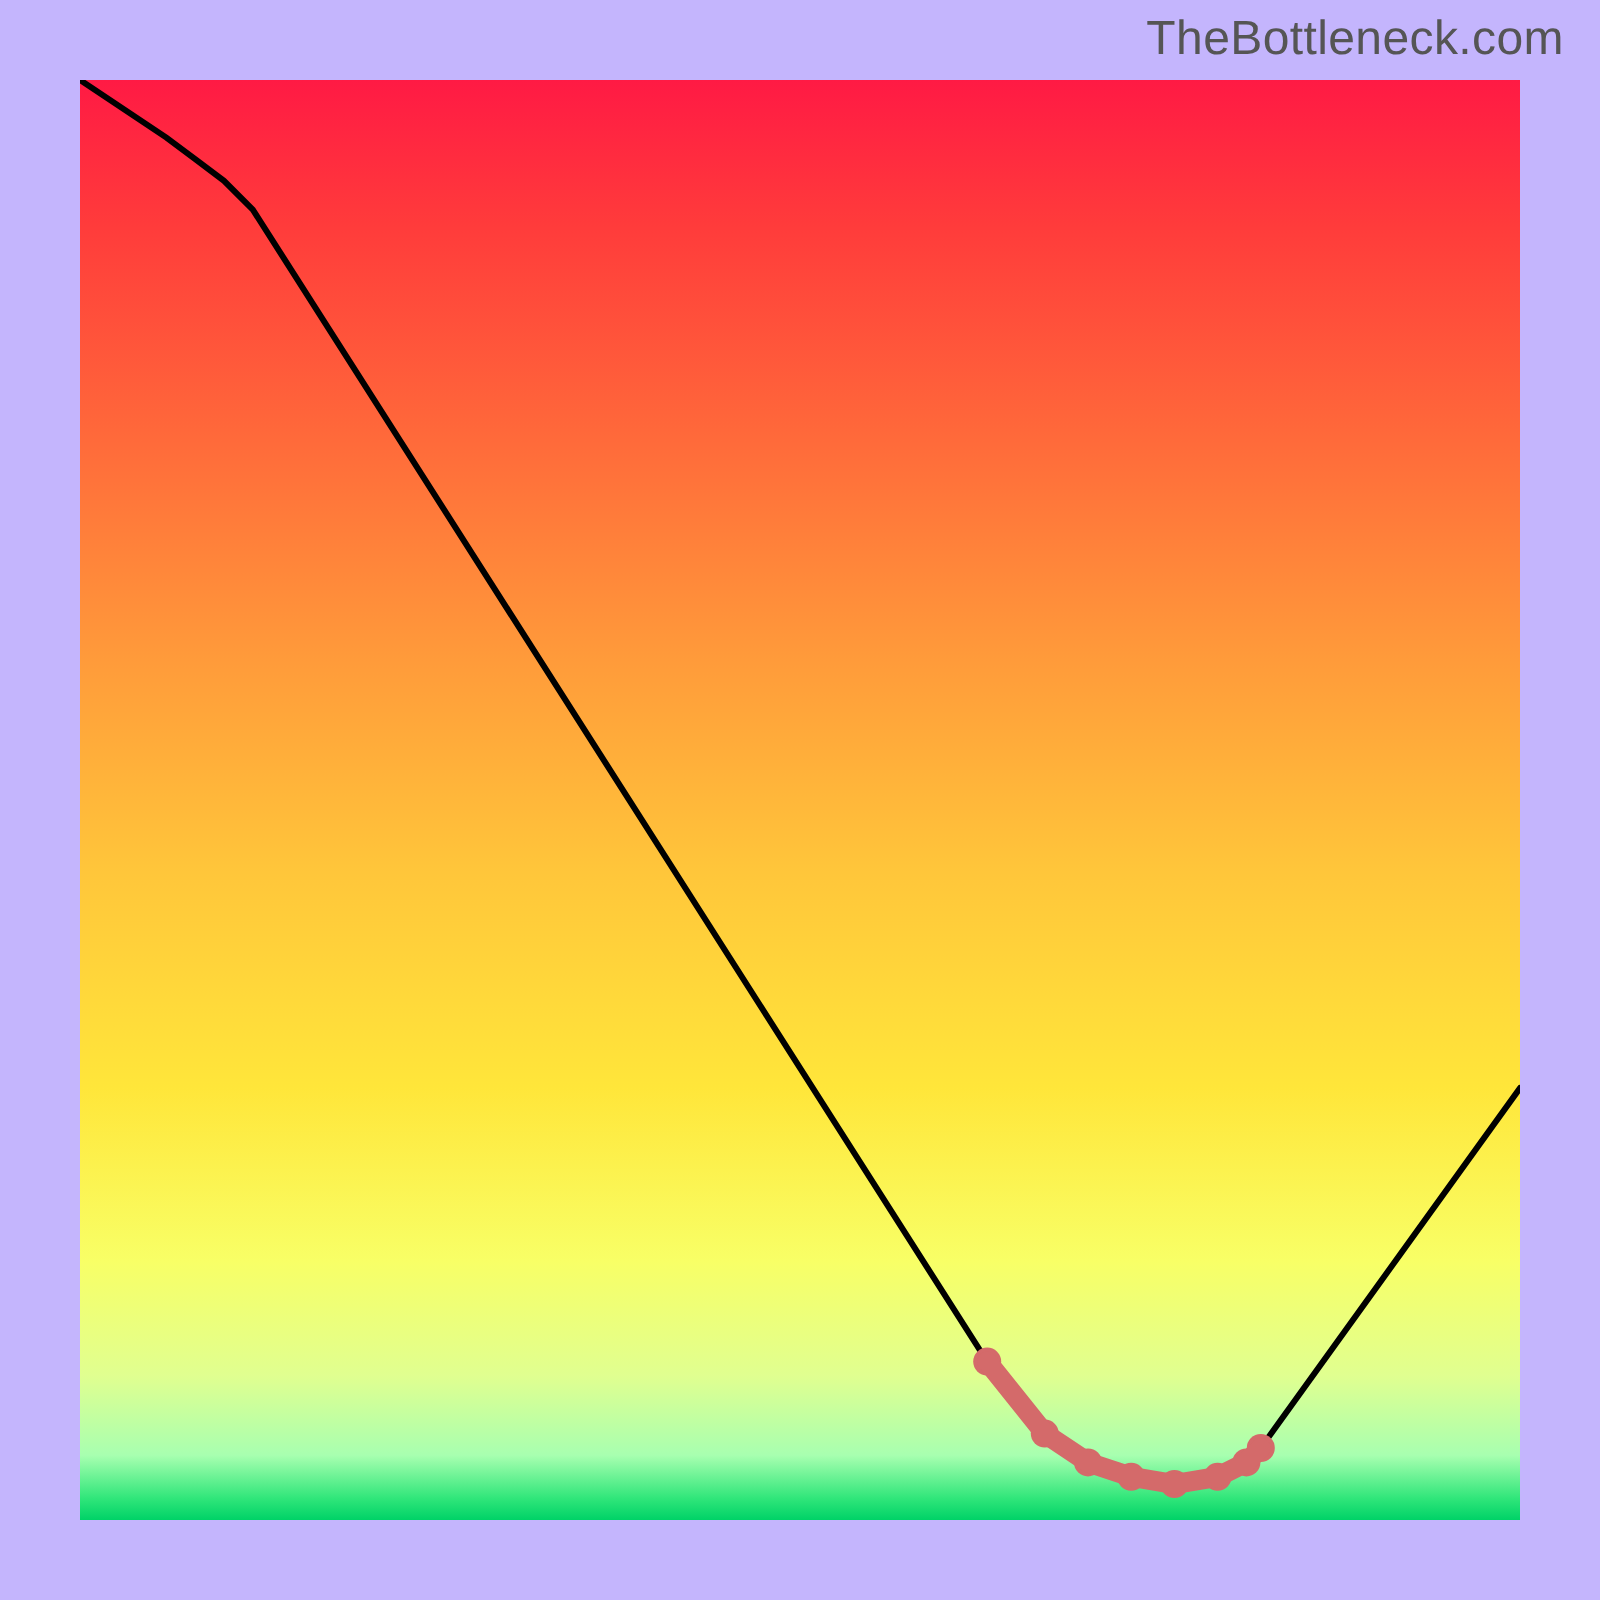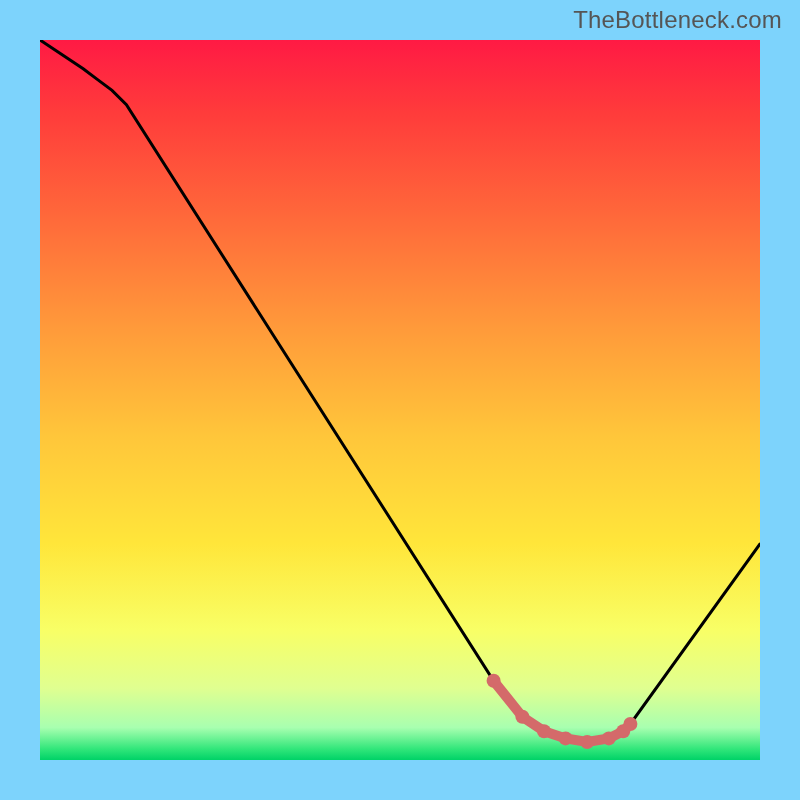--- a/index.html
+++ b/index.html
@@ -1,17 +1,17 @@
 <!DOCTYPE html>
 <html><head>
 <meta charset="utf-8">
 <style>
 * { margin: 0; padding: 0; box-sizing: border-box; }
 html, body { width: 800px; height: 800px; background: #000; overflow: hidden; }
-.frame { position: relative; width: 800px; height: 800px; background: #7dd3fc; }
+.frame { position: relative; width: 800px; height: 800px; background: #c4b5fd; }
 .watermark {
   position: absolute;
   top: 6px;
   right: 18px;
   font-family: Arial, Helvetica, sans-serif;
   font-size: 24px;
   color: #555;
   font-weight: 400;
   letter-spacing: 0.2px;
 }

